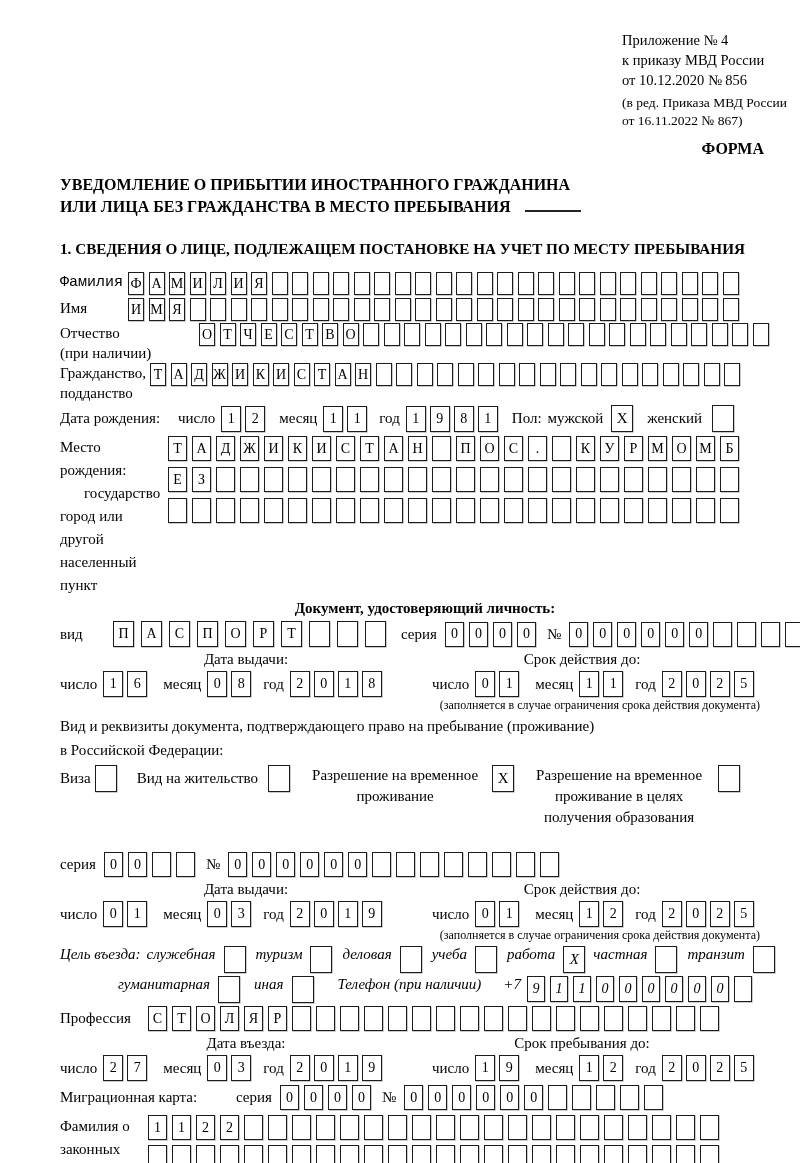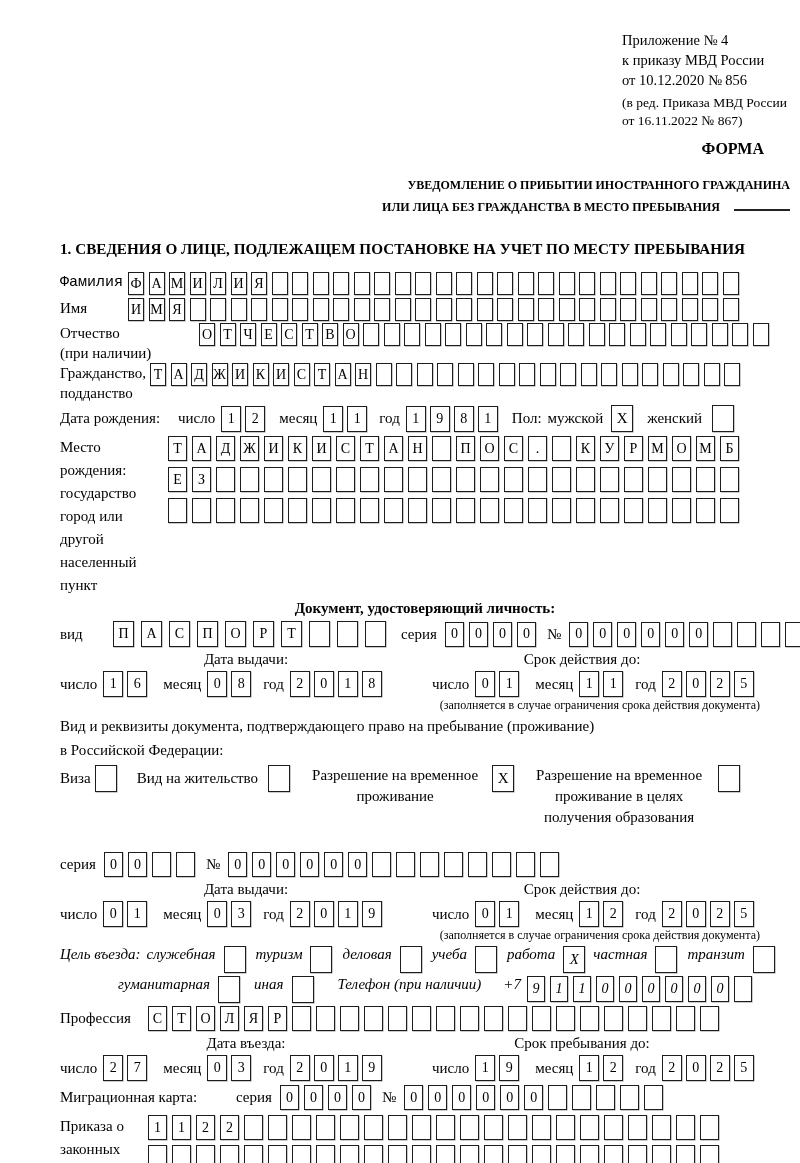--- a/index.html
+++ b/index.html
@@ -9,21 +9,21 @@
     font-family:"Liberation Serif", serif; color:#000; font-size:15px;
   }
   .page { padding:30px 10px 0 60px; width:800px; }
 
   
   .ref { margin-left:562px; font-size:14.5px; line-height:20px; }
   .ref .edit { font-size:13.5px; line-height:18px; }
   .ref .edit.first { margin-top:4px; }
   .forma { text-align:right; padding-right:26px; font-weight:bold; font-size:16px; margin-top:10px; }
 
-  .title { text-align:right; font-weight:bold; font-size:12px; line-height:22px; margin-top:16px; }
+  .title { text-align:left; font-weight:bold; font-size:16px; line-height:22px; margin-top:16px; }
   .uline { display:inline-block; width:56px; border-bottom:2px solid #222; margin-left:14px; }
 
   .sec-h { font-weight:bold; font-size:15.2px; margin-top:22px; margin-bottom:14px; }
 
   .row { display:flex; align-items:flex-start; margin-bottom:3px; }
   .row.vcenter { align-items:center; }
   .lbl { line-height:21px; flex-shrink:0; }
   .lbl2 { line-height:20px; flex-shrink:0; }
 
   
@@ -265,21 +265,21 @@
     <span class="ml10 mr6">Пол:</span>
     <span class="mr8">мужской</span>
     <span class="cb">X</span>
     <span class="ml14 mr10">женский</span>
     <span class="cb"></span>
   </div>
 
   <div class="row" style="margin-bottom:2px;">
     <span class="lbl" style="width:108px; line-height:23px;">
       <span style="display:block;">Место рождения:</span>
-      <span style="display:block;">государство</span>
+      <span style="display:block;margin-left:24px;">государство</span>
       <span style="display:block;">город или другой</span>
       <span style="display:block;">населенный пункт</span>
     </span>
     <span>
       <span class="cells cm" style="margin-bottom:6px;">
           <span class="cell">Т</span>
           <span class="cell">А</span>
           <span class="cell">Д</span>
           <span class="cell">Ж</span>
           <span class="cell">И</span>
@@ -670,21 +670,21 @@
         <span class="cell"></span>
         <span class="cell"></span>
         <span class="cell"></span>
         <span class="cell"></span>
         <span class="cell"></span>
       </span>
   </div>
 
   <div class="rep">
     <span class="rep-labels">
-      <span style="display:block;">Приказа о</span>
+      <span style="display:block;">Фамилия о</span>
       <span style="display:block;">законных</span>
       <span style="display:block;">представителях</span>
 
     </span>
     <span class="rep-rows">
       <span class="cells cm">
           <span class="cell">1</span>
           <span class="cell">1</span>
           <span class="cell">2</span>
           <span class="cell">2</span>

